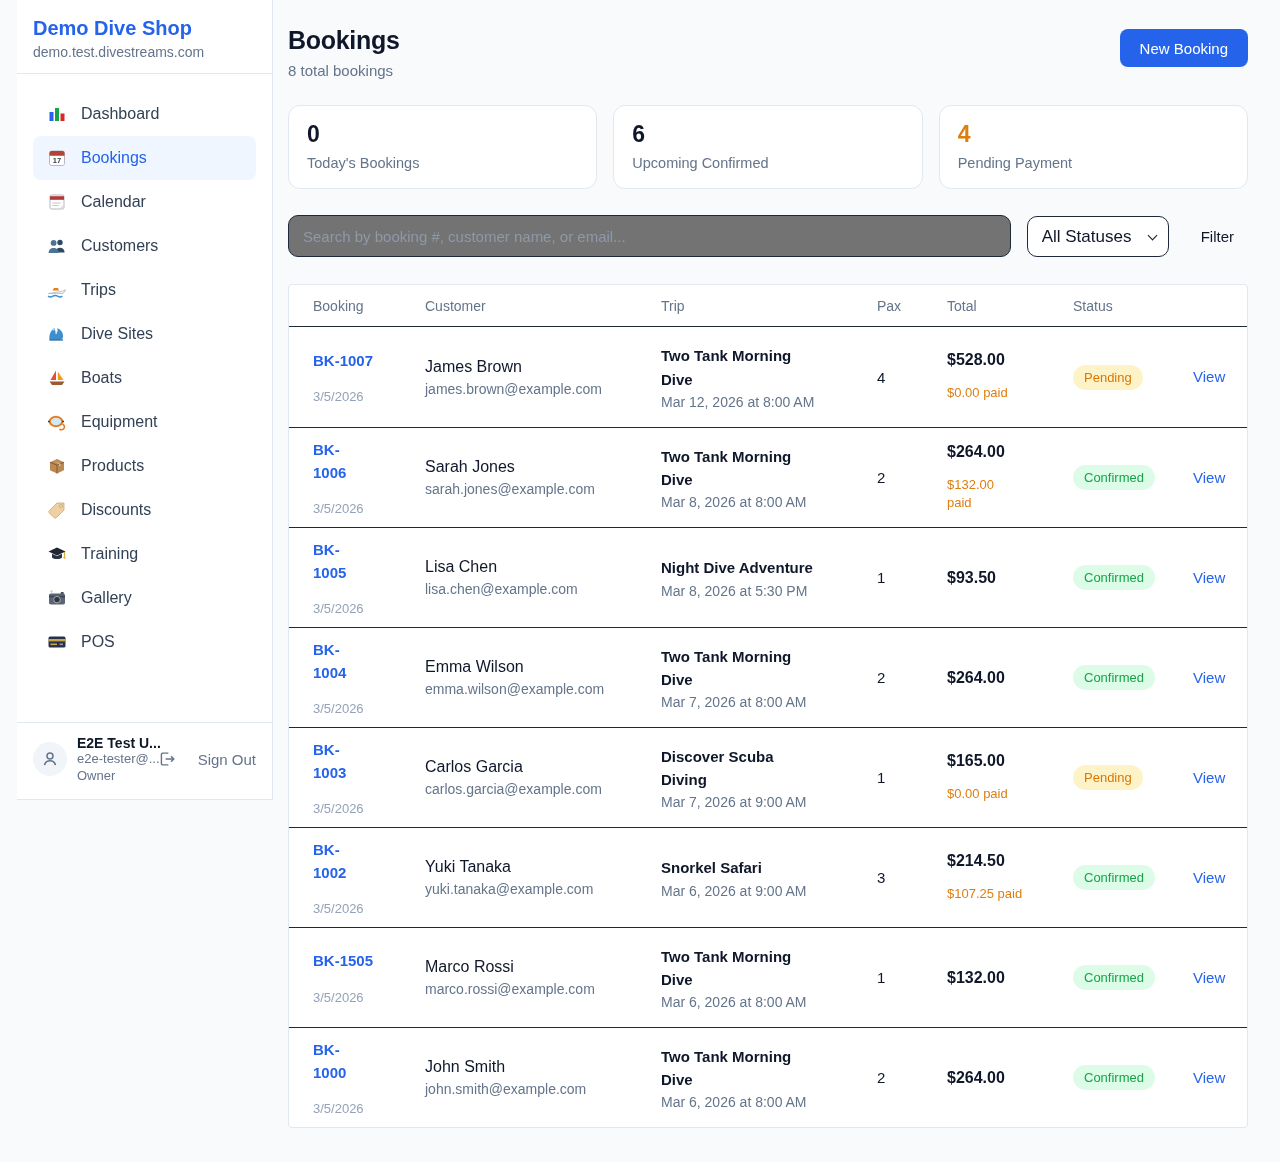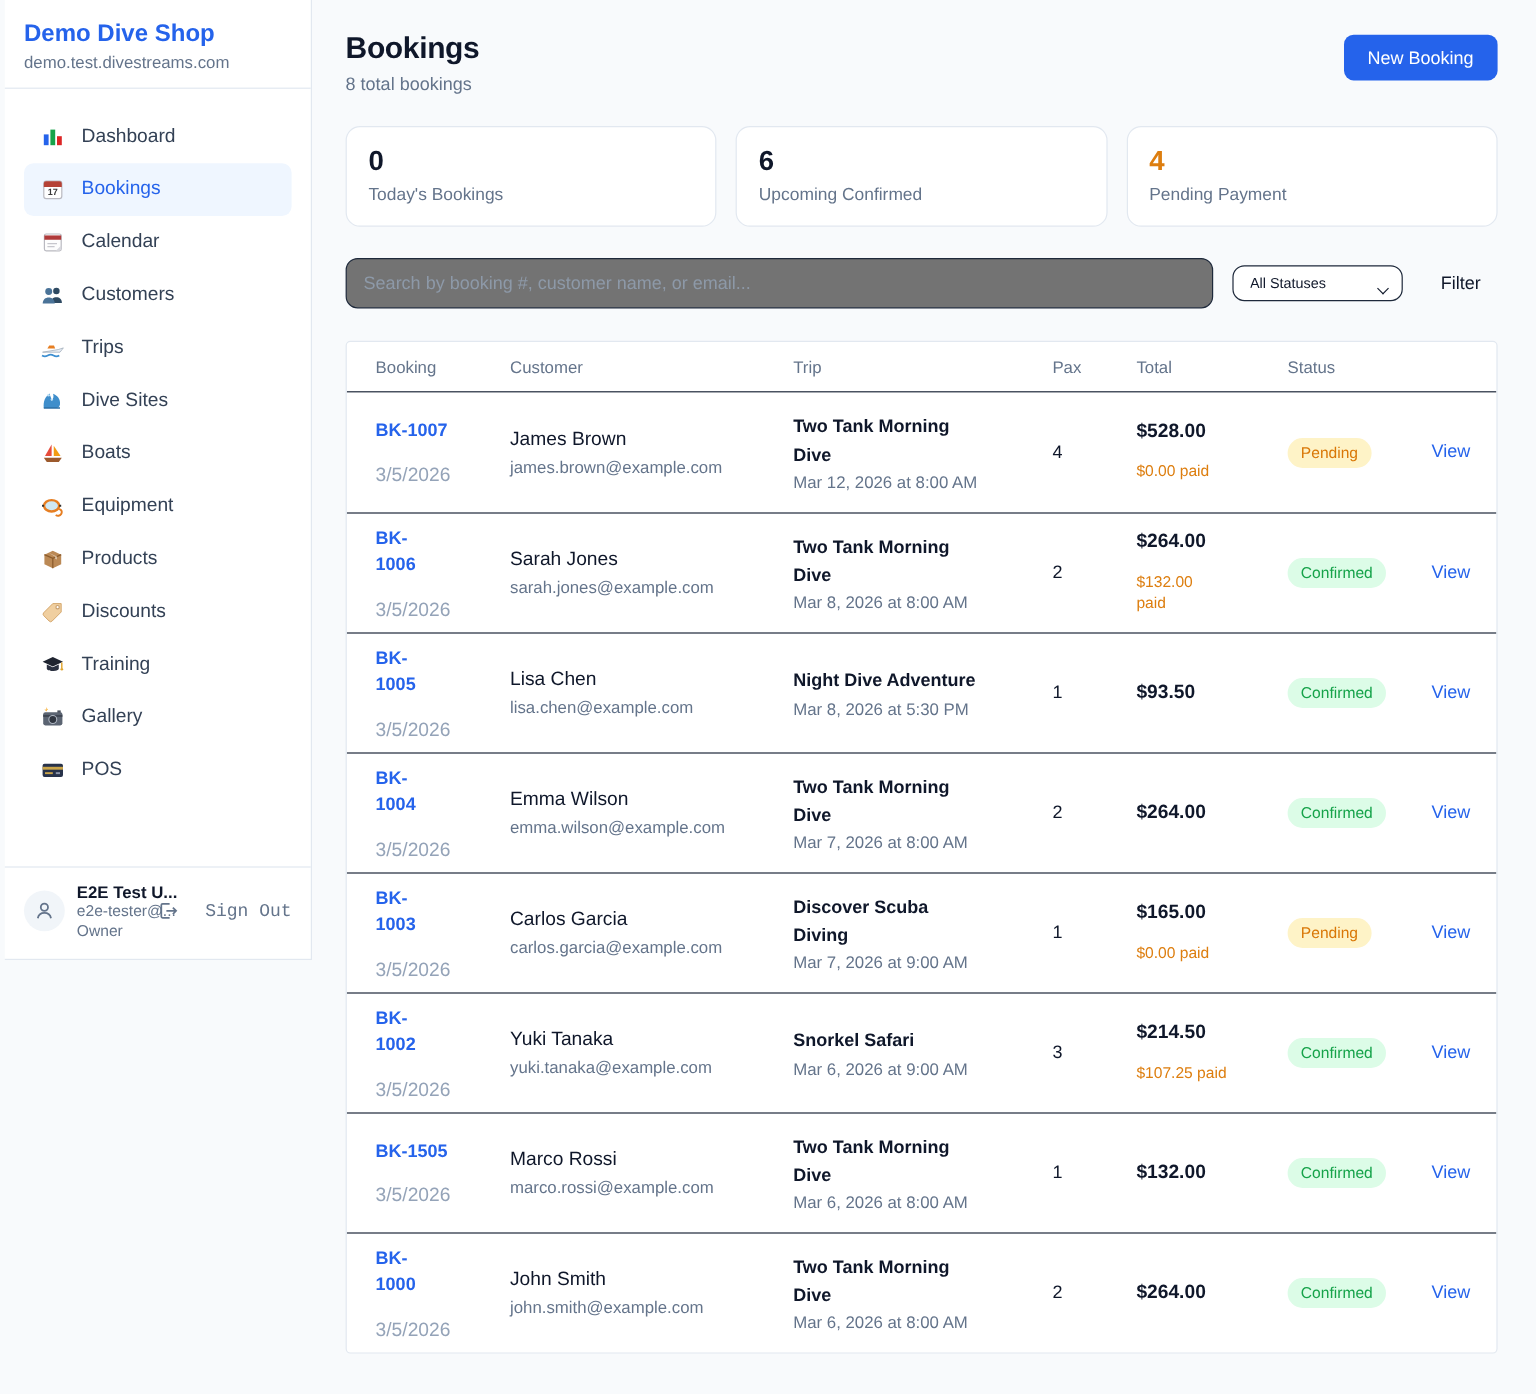--- a/index.html
+++ b/index.html
@@ -6,21 +6,21 @@
   html,body { margin:0; padding:0; }
   body {
     width:1280px; height:1162px; overflow:hidden; position:relative;
     background: var(--page-bg, #f8fafc);
     font-family: "Liberation Sans", "DejaVu Sans", sans-serif;
     color: var(--dark-text, #0f172a);
   }
 
   
   .sidebar {
-    position:absolute; left:4px; top:0; width:256px; height:800px;
+    position:absolute; left:17px; top:0; width:256px; height:800px;
     background:#fff; border-right:1px solid var(--card-border,#e2e8f0);
     border-bottom:1px solid var(--card-border,#e2e8f0);
     display:flex; flex-direction:column;
   }
   .shop-header { padding:17px 16px 13px; border-bottom:1px solid var(--card-border,#e2e8f0); }
   .shop-name { font-size:20px; font-weight:bold; color:var(--accent-blue,#2563eb); margin-bottom:4px; cursor:pointer; }
   .shop-domain { font-size:14px; color:var(--gray-text,#64748b); }
   .nav { padding:18px 16px 0; flex:1; }
   .nav-item {
     display:flex; align-items:center; height:44px; padding:0 14px;
@@ -34,21 +34,21 @@
     padding:12px 16px 16px; display:flex; align-items:center;
   }
   .avatar { width:34px; height:34px; border-radius:50%; background:#f1f5f9;
     display:flex; align-items:center; justify-content:center; flex:none; }
   .avatar svg { width:20px; height:20px; }
   .user-info { flex:1; min-width:0; margin-left:10px; }
   .user-name { font-size:14px; font-weight:bold; color:#0f172a; margin-bottom:0; white-space:nowrap; }
   .user-email { font-size:13px; color:var(--gray-text,#64748b); margin-bottom:2px; white-space:nowrap; }
   .user-role { font-size:13px; color:var(--gray-text,#64748b); }
   .signout { display:flex; align-items:center; gap:22px; font-size:15px; color:var(--gray-text,#64748b);
-    background:none; border:none; cursor:pointer; padding:0; font-family:Liberation Mono, monospace; flex:none; }
+    background:none; border:none; cursor:pointer; padding:0; font-family:Liberation Sans, sans-serif; flex:none; }
   .signout svg { width:18px; height:18px; }
 
   
   .main { position:absolute; left:256px; top:0; width:1024px; padding:26px 32px 0; }
   .page-header { display:flex; justify-content:space-between; align-items:flex-start; margin-bottom:26px; }
   .page-title { font-size:25px; font-weight:bold; color:#0f172a; margin:0 0 7px; letter-spacing:-0.3px; }
   .page-subtitle { font-size:15px; color:var(--gray-text,#64748b); }
   .btn-primary {
     background:var(--accent-blue,#2563eb); color:#fff; font-size:15px; font-weight:500;
     border:none; border-radius:8px; padding:0 20px; height:38px; margin-top:3px;
@@ -63,44 +63,44 @@
   .stat-label { font-size:14.5px; color:var(--gray-text,#64748b); }
 
   .filter-row { display:flex; align-items:center; gap:16px; margin-bottom:27px; }
   .search-input {
     flex:1; height:42px; border:1.5px solid var(--input-border,#1e293b); border-radius:10px;
     padding:0 14px; font-size:15px; color:#0f172a; background:#737373; font-family:inherit;
   }
   .search-input::placeholder { color:#8d99a8; }
   .select-wrap { position:relative; width:142px; flex:none; }
   .status-select {
-    width:100%; height:30px; appearance:none; -webkit-appearance:none;
+    width:100%; height:41px; appearance:none; -webkit-appearance:none;
     border:1.5px solid var(--input-border,#1e293b); border-radius:10px; background:#fff;
-    font-size:12px; color:#0f172a; padding:0 30px 0 14px; font-family:inherit; cursor:pointer;
+    font-size:17px; color:#0f172a; padding:0 30px 0 14px; font-family:inherit; cursor:pointer;
   }
   .chevron { position:absolute; right:13px; top:16px; width:7px; height:7px;
     border-right:1.7px solid #0f172a; border-bottom:1.7px solid #0f172a;
     transform:rotate(45deg); pointer-events:none; }
   .filter-btn { font-size:15px; color:#0f172a; background:none; border:none;
     padding:0 14px 0 16px; cursor:pointer; font-family:inherit; }
 
   
   .table-card { background:#fff; border:1px solid var(--card-border,#e2e8f0); border-radius:4px; overflow:hidden; }
   .thead, .trow {
     display:grid; grid-template-columns:112px 236px 216px 70px 126px 120px 1fr;
     align-items:center; padding:0 24px;
   }
   .thead { height:42px; border-bottom:1px solid var(--row-divider,#1e293b);
     font-size:14px; color:var(--gray-text,#64748b); }
   .trow { min-height:100px; }
   .trow + .trow { border-top:1px solid var(--row-divider,#1e293b); }
   .bk { font-size:15px; font-weight:bold; color:var(--accent-blue,#2563eb); text-decoration:none;
     display:inline-block; line-height:1.5; cursor:pointer; }
   .bk.two-line { max-width:48px; }
-  .bk-date { font-size:16px; color:var(--light-gray-text,#94a3b8); margin-top:17px; white-space:nowrap; }
+  .bk-date { font-size:13px; color:var(--light-gray-text,#94a3b8); margin-top:17px; white-space:nowrap; }
   .cname { font-size:16px; color:#0f172a; margin-bottom:5px; }
   .cemail { font-size:14px; color:var(--gray-text,#64748b); }
   .tname { font-size:15px; font-weight:bold; color:#0f172a; max-width:158px; line-height:1.55; margin-bottom:3px; }
   .tdate { font-size:14px; color:var(--gray-text,#64748b); }
   .pax { font-size:15px; color:#0f172a; }
   .amount { font-size:16px; font-weight:bold; color:#0f172a; }
   .paid { font-size:13px; color:var(--orange,#d97706); margin-top:15px; line-height:1.4; }
   .paid.two-line { max-width:52px; }
   .badge { display:inline-block; font-size:13px; padding:5px 11px; border-radius:999px; }
   .badge.pending { background:var(--pending-bg,#fef3c7); color:var(--pending-text,#d97706); }

